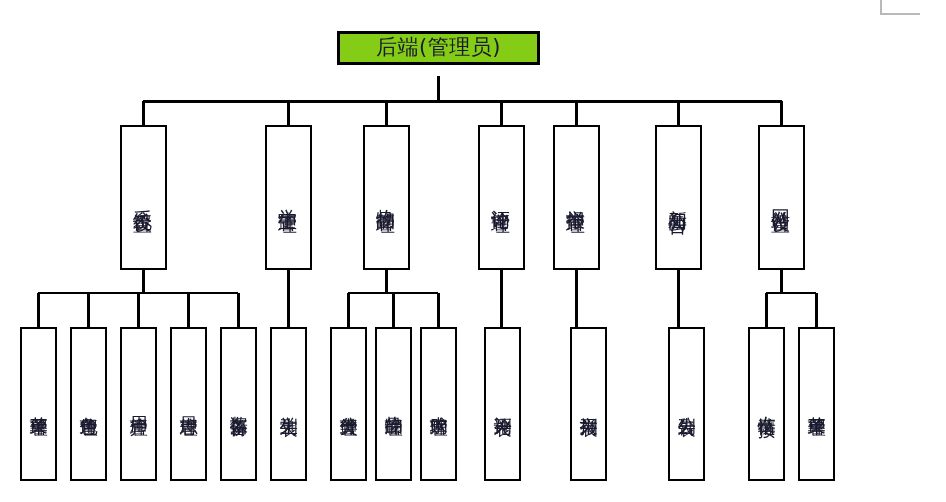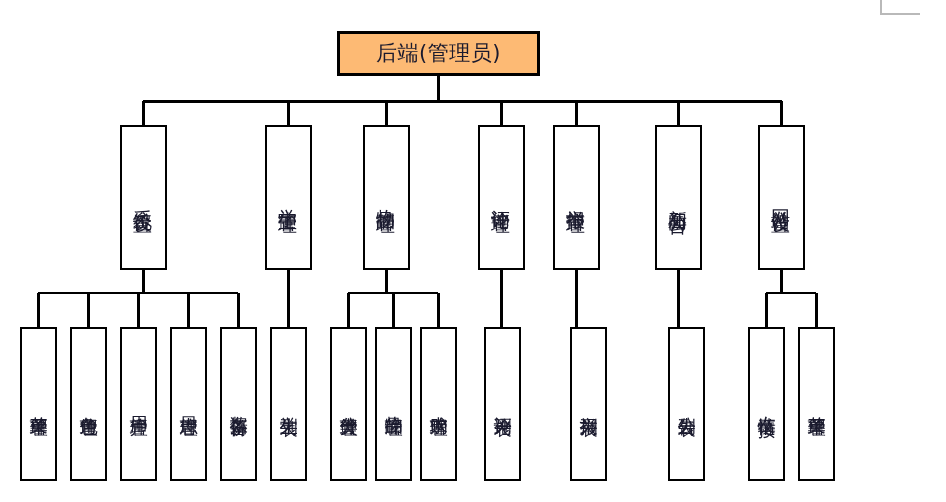--- a/index.html
+++ b/index.html
@@ -98,21 +98,21 @@
       <line x1="348.5" y1="293" x2="348.5" y2="327" stroke="#000000" stroke-width="2.5" shape-rendering="crispEdges"></line>
       <line x1="393.5" y1="293" x2="393.5" y2="327" stroke="#000000" stroke-width="2.5" shape-rendering="crispEdges"></line>
       <line x1="438.5" y1="293" x2="438.5" y2="327" stroke="#000000" stroke-width="2.5" shape-rendering="crispEdges"></line>
       <line x1="501.5" y1="270" x2="501.5" y2="327" stroke="#000000" stroke-width="2.5" shape-rendering="crispEdges"></line>
       <line x1="576.5" y1="270" x2="576.5" y2="327" stroke="#000000" stroke-width="2.5" shape-rendering="crispEdges"></line>
       <line x1="678.5" y1="270" x2="678.5" y2="327" stroke="#000000" stroke-width="2.5" shape-rendering="crispEdges"></line>
       <line x1="766.5" y1="293" x2="766.5" y2="327" stroke="#000000" stroke-width="2.5" shape-rendering="crispEdges"></line>
       <line x1="816.5" y1="293" x2="816.5" y2="327" stroke="#000000" stroke-width="2.5" shape-rendering="crispEdges"></line>
     </svg>
   <div class="corner-mark" style="left: 880px; top: 0px; width: 38px; height: 13px; border-left-color: rgb(185, 185, 185); border-bottom-color: rgb(185, 185, 185);"></div>
-<div class="node root" style="left: 337px; top: 31px; width: 203px; height: 45px; border-color: rgb(0, 0, 0); background: #fdba74; color: rgb(26, 26, 46);">
+<div class="node root" style="left: 337px; top: 31px; width: 203px; height: 34px; border-color: rgb(0, 0, 0); background: #84cc16; color: rgb(26, 26, 46);">
       <span class="label">后端(管理员)</span>
     </div>
     <div class="node vert" style="left: 120px; top: 125px; width: 47px; height: 145px; border-color: rgb(0, 0, 0); background: rgb(255, 255, 255); color: rgb(26, 26, 46);">
       <span class="label">系统设置</span>
     </div>
     <div class="node vert" style="left: 265px; top: 125px; width: 47px; height: 145px; border-color: rgb(0, 0, 0); background: rgb(255, 255, 255); color: rgb(26, 26, 46);">
       <span class="label">学生管理</span>
     </div>
     <div class="node vert" style="left: 363px; top: 125px; width: 47px; height: 145px; border-color: rgb(0, 0, 0); background: rgb(255, 255, 255); color: rgb(26, 26, 46);">
       <span class="label">物品管理</span>

